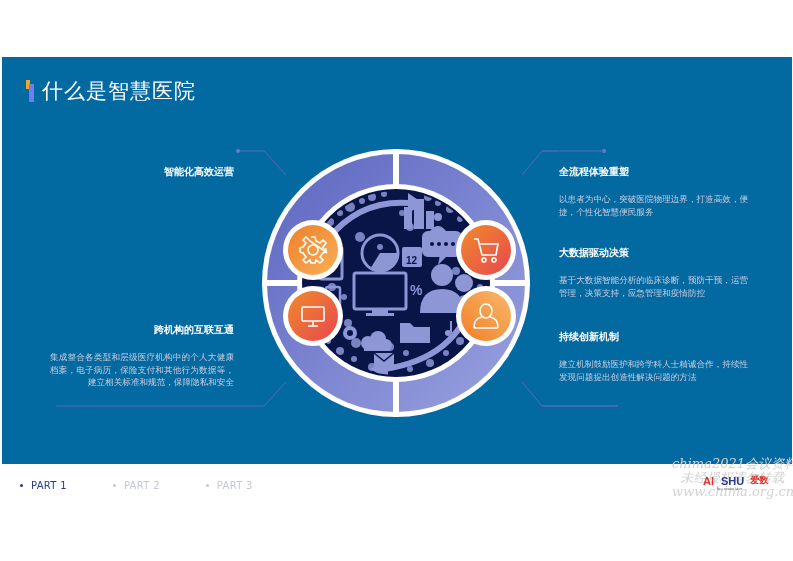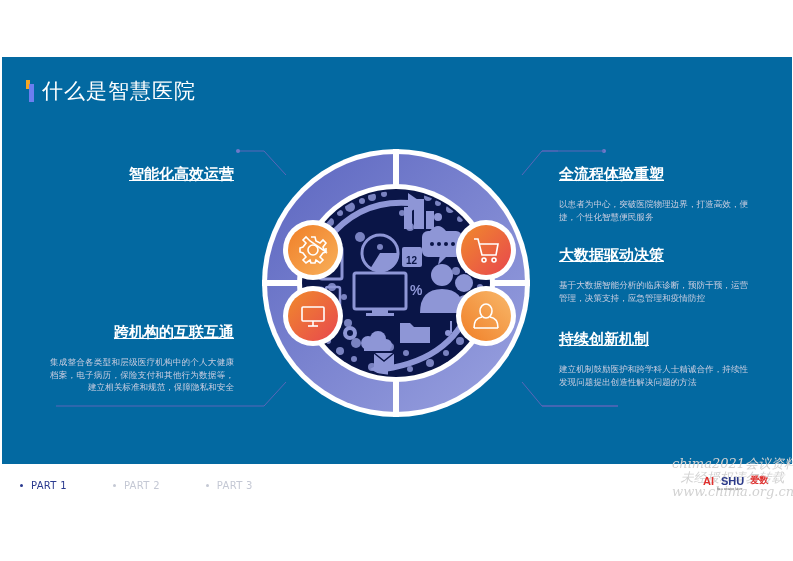--- a/index.html
+++ b/index.html
@@ -6,21 +6,21 @@
   html, body { width: 793px; height: 561px; background: #ffffff; overflow: hidden; }
   body { position: relative; font-family: "DejaVu Sans", "Liberation Sans", sans-serif; }
   .slide { position: absolute; left: 2px; top: 57px; width: 790px; height: 407px; background: #0369a1; }
   .title-wrap { position: absolute; left: 24px; top: 20px; display: flex; align-items: center; }
   .title-mark { position: relative; width: 8px; height: 22px; margin-right: 8px; }
   .title-mark .bar-o { position: absolute; left: 0; top: 0; width: 4px; height: 9px; background: #f5a623; }
   .title-mark .bar-b { position: absolute; left: 3px; top: 4px; width: 5px; height: 18px; background: #6c7ef0; }
   .title { color: #ffffff; font-size: 21px; letter-spacing: 1px; font-weight: normal; }
 
   .feat { position: absolute; color: #ffffff; }
-  .feat h3 { font-size: 15px; font-weight: bold; margin-bottom: 14px; text-decoration: underline; }
+  .feat h3 { font-size: 10px; font-weight: bold; margin-bottom: 14px; }
   .feat p { font-size: 8.6px; line-height: 12.5px; color: #c9cde0; }
   .feat.left { text-align: right; }
   .feat.left p { text-align: justify; text-align-last: right; }
 
   .lines { position: absolute; left: 0; top: 0; width: 790px; height: 407px; }
 
   .diagram { position: absolute; left: 258px; top: 90px; width: 272px; height: 272px; }
 
   .footer { position: absolute; left: 20px; top: 480px; display: flex; font-size: 10px; }
   .footer .tab { display: flex; align-items: center; margin-right: 46px; letter-spacing: 0.3px; }

